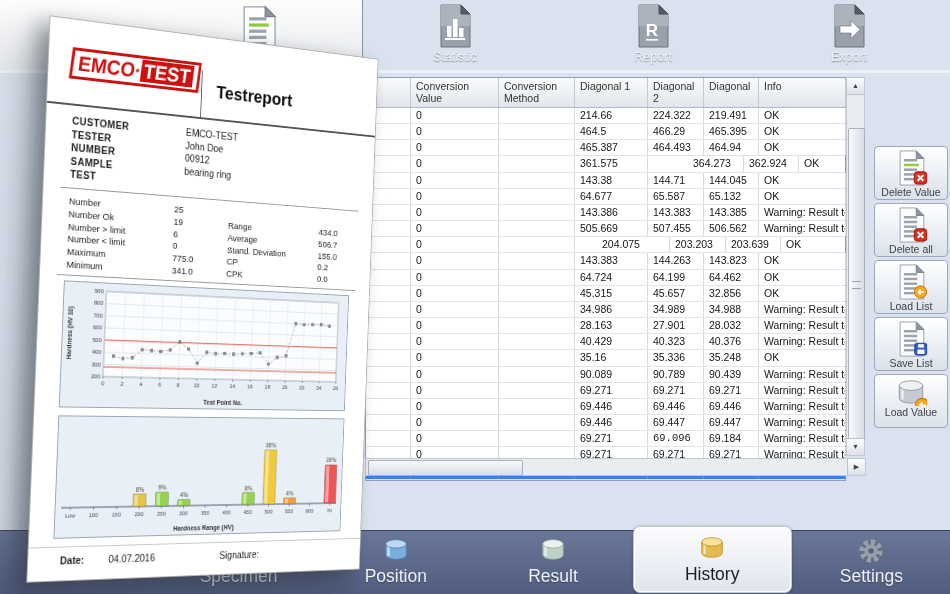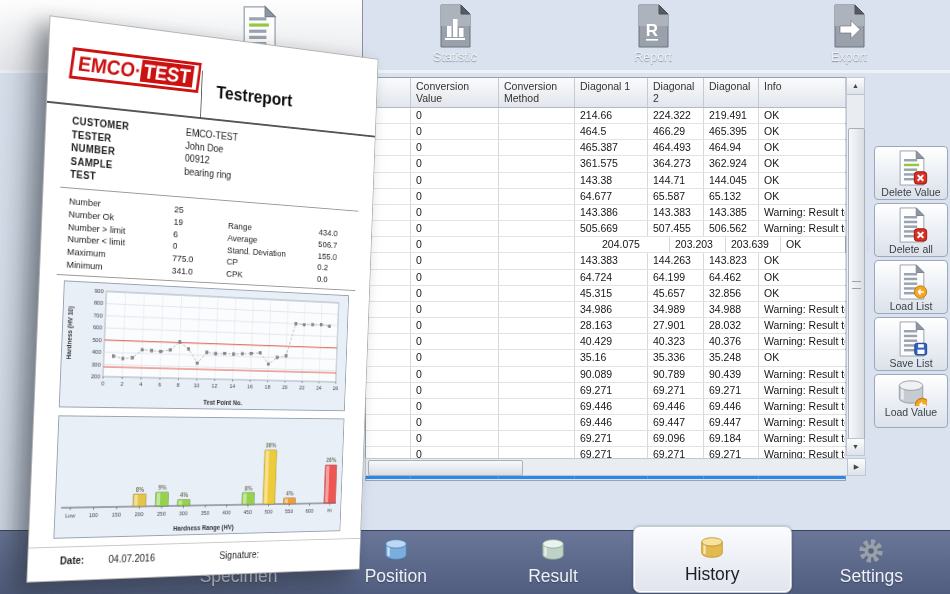--- a/index.html
+++ b/index.html
@@ -178,21 +178,21 @@
             <div class="td" style="width: 73px;">465.387</div>
             <div class="td" style="width: 56px;">464.493</div>
             <div class="td" style="width: 55px;">464.94</div>
             <div class="td" style="width: 87px;">OK</div>
           </div>
           <div class="tr">
             <div class="td" style="width: 45px;"></div>
             <div class="td" style="width: 88px;">0</div>
             <div class="td" style="width: 76px;"></div>
             <div class="td" style="width: 73px;">361.575</div>
-            <div class="td" style="width: 56px;">364.273</div>
+            <div class="td" style="width: 56px; margin-left: 40px;">364.273</div>
             <div class="td" style="width: 55px;">362.924</div>
             <div class="td" style="width: 87px;">OK</div>
           </div>
           <div class="tr">
             <div class="td" style="width: 45px;"></div>
             <div class="td" style="width: 88px;">0</div>
             <div class="td" style="width: 76px;"></div>
             <div class="td" style="width: 73px;">143.38</div>
             <div class="td" style="width: 56px;">144.71</div>
             <div class="td" style="width: 55px;">144.045</div>
@@ -331,21 +331,21 @@
             <div class="td" style="width: 73px;">69.446</div>
             <div class="td" style="width: 56px;">69.447</div>
             <div class="td" style="width: 55px;">69.447</div>
             <div class="td" style="width: 87px;">Warning: Result too H</div>
           </div>
           <div class="tr">
             <div class="td" style="width: 45px;"></div>
             <div class="td" style="width: 88px;">0</div>
             <div class="td" style="width: 76px;"></div>
             <div class="td" style="width: 73px;">69.271</div>
-            <div class="td" style="width: 56px;">69.096</div>
+            <div class="td" style="width: 56px; font-family: Liberation Mono, monospace;">69.096</div>
             <div class="td" style="width: 55px;">69.184</div>
             <div class="td" style="width: 87px;">Warning: Result too H</div>
           </div>
           <div class="tr">
             <div class="td" style="width: 45px;"></div>
             <div class="td" style="width: 88px;">0</div>
             <div class="td" style="width: 76px;"></div>
             <div class="td" style="width: 73px;">69.271</div>
             <div class="td" style="width: 56px;">69.271</div>
             <div class="td" style="width: 55px;">69.271</div>

